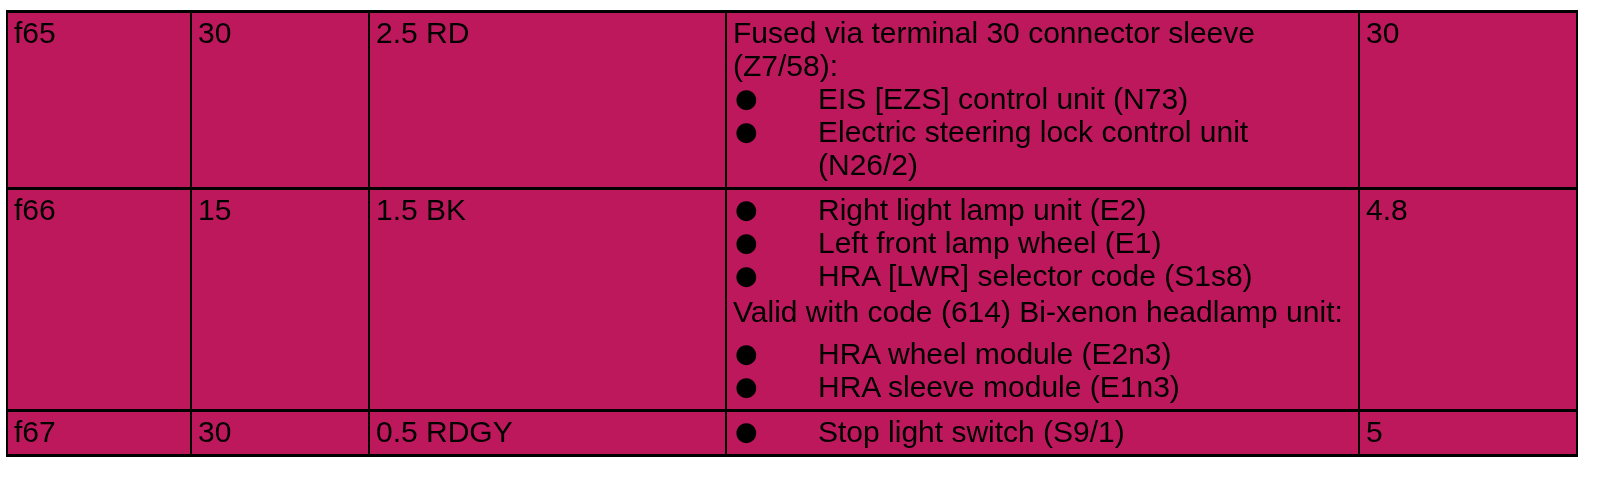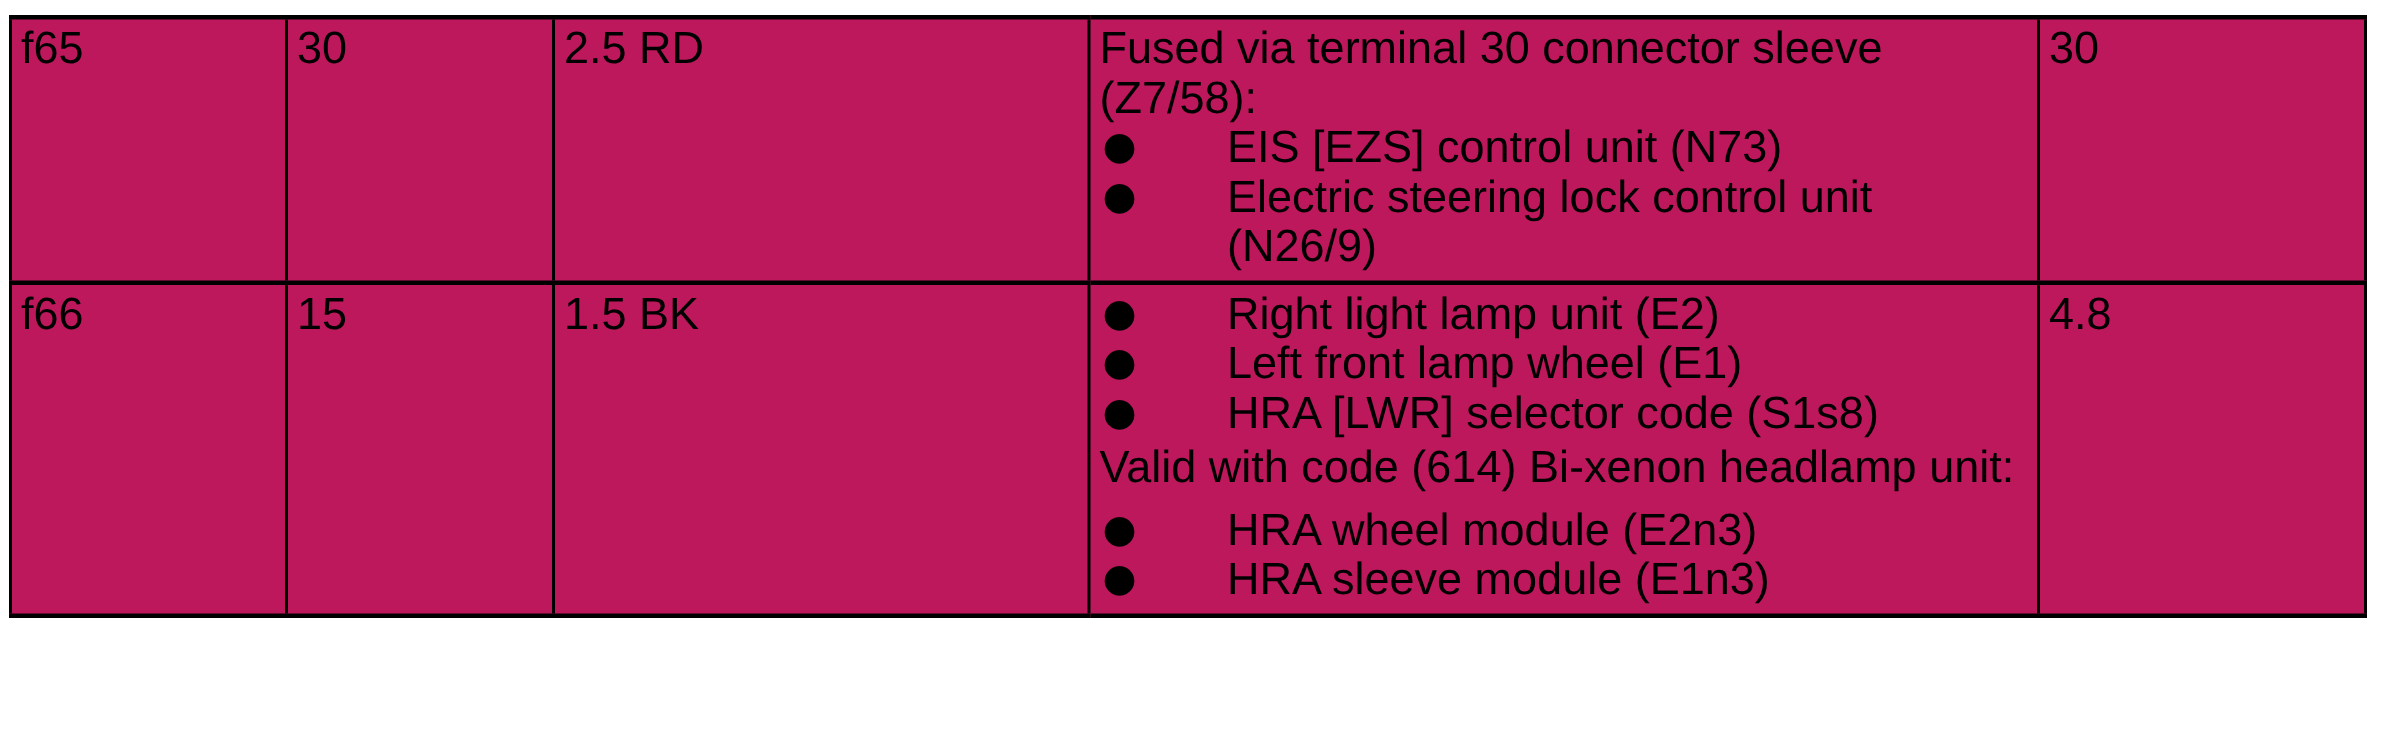--- a/index.html
+++ b/index.html
@@ -75,21 +75,21 @@
         <td>30</td>
         <td>2.5 RD</td>
         <td class="desc-cell">
           <div class="plain-text">Fused via terminal 30 connector sleeve (Z7/58):</div>
           <div class="bullet-item">
             <span class="bullet-glyph">●</span>
             <span>EIS [EZS] control unit (N73)</span>
           </div>
           <div class="bullet-item">
             <span class="bullet-glyph">●</span>
-            <span>Electric steering lock control unit (N26/9)</span>
+            <span>Electric steering lock control unit (N26/2)</span>
           </div>
         </td>
         <td>30</td>
       </tr>
 
       <tr>
         <td>f66</td>
         <td>15</td>
         <td>1.5 BK</td>
         <td class="desc-cell">
@@ -111,16 +111,28 @@
             <span>HRA wheel module (E2n3)</span>
           </div>
           <div class="bullet-item">
             <span class="bullet-glyph">●</span>
             <span>HRA sleeve module (E1n3)</span>
           </div>
         </td>
         <td>4.8</td>
       </tr>
 
+      <tr>
+        <td>f67</td>
+        <td>30</td>
+        <td>0.5 RDGY</td>
+        <td class="desc-cell">
+          <div class="bullet-item">
+            <span class="bullet-glyph">●</span>
+            <span>Stop light switch (S9/1)</span>
+          </div>
+        </td>
+        <td>5</td>
+      </tr>
 
     </tbody>
   </table>
 </div>
 
 </body></html>

